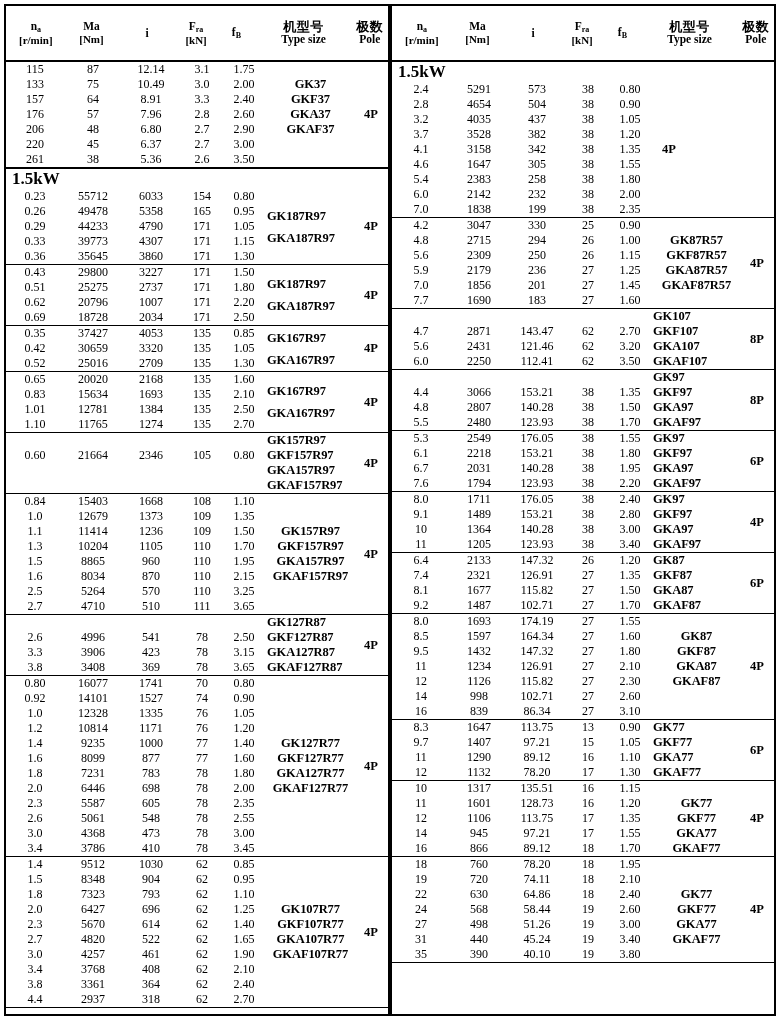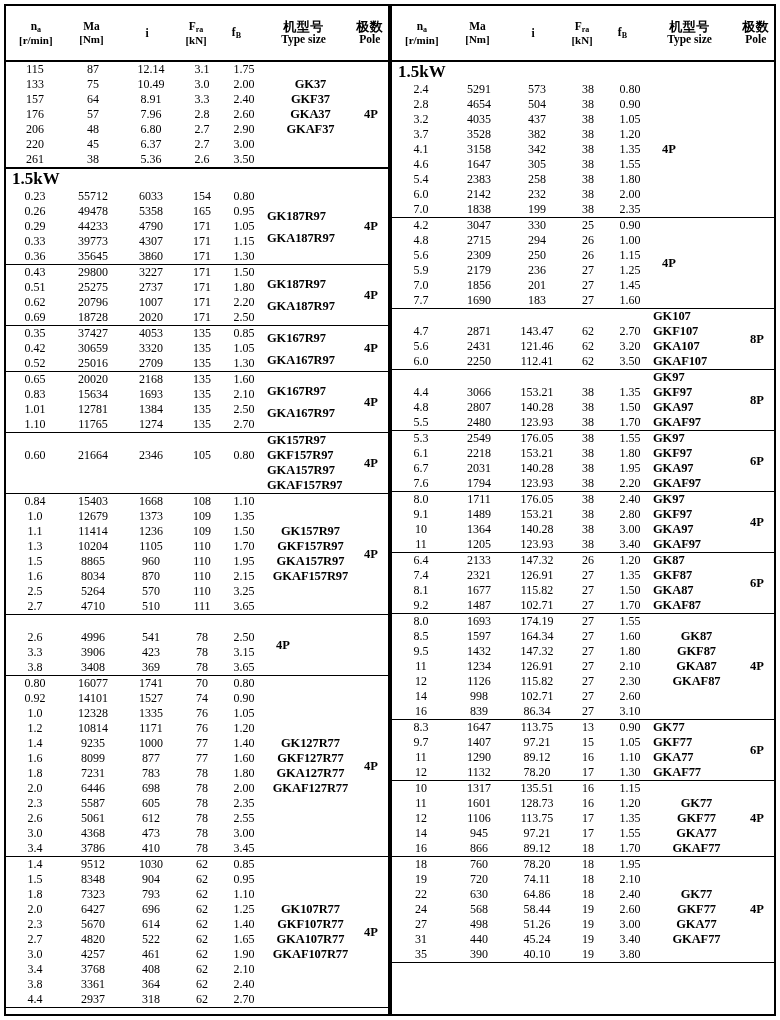--- a/index.html
+++ b/index.html
@@ -260,21 +260,21 @@
             <div class="row">
               <div class="cell c-na">0.62</div>
               <div class="cell c-ma">20796</div>
               <div class="cell c-i">1007</div>
               <div class="cell c-fra">171</div>
               <div class="cell c-fb">2.20</div>
             </div>
             <div class="row">
               <div class="cell c-na">0.69</div>
               <div class="cell c-ma">18728</div>
-              <div class="cell c-i">2020</div>
+              <div class="cell c-i">2034</div>
               <div class="cell c-fra">171</div>
               <div class="cell c-fb">2.50</div>
             </div>
           </div>
           <div class="types">
             <div class="tname" style="line-height: 22px;">GK187R97</div>
             <div class="tname" style="line-height: 22px;">GKA187R97</div>
           </div>
           <div class="pole">4P</div>
         </div>
@@ -475,20 +475,26 @@
               <div class="cell c-fb">3.15</div>
             </div>
             <div class="row">
               <div class="cell c-na">3.8</div>
               <div class="cell c-ma">3408</div>
               <div class="cell c-i">369</div>
               <div class="cell c-fra">78</div>
               <div class="cell c-fb">3.65</div>
             </div>
           </div>
+          <div class="types">
+            <div class="tname">GK127R87</div>
+            <div class="tname">GKF127R87</div>
+            <div class="tname">GKA127R87</div>
+            <div class="tname">GKAF127R87</div>
+          </div>
           <div class="pole">4P</div>
         </div>
         <div class="grp">
           <div class="nums">
             <div class="row">
               <div class="cell c-na">0.80</div>
               <div class="cell c-ma">16077</div>
               <div class="cell c-i">1741</div>
               <div class="cell c-fra">70</div>
               <div class="cell c-fb">0.80</div>
@@ -545,21 +551,21 @@
             <div class="row">
               <div class="cell c-na">2.3</div>
               <div class="cell c-ma">5587</div>
               <div class="cell c-i">605</div>
               <div class="cell c-fra">78</div>
               <div class="cell c-fb">2.35</div>
             </div>
             <div class="row">
               <div class="cell c-na">2.6</div>
               <div class="cell c-ma">5061</div>
-              <div class="cell c-i">612</div>
+              <div class="cell c-i">548</div>
               <div class="cell c-fra">78</div>
               <div class="cell c-fb">2.55</div>
             </div>
             <div class="row">
               <div class="cell c-na">3.0</div>
               <div class="cell c-ma">4368</div>
               <div class="cell c-i">473</div>
               <div class="cell c-fra">78</div>
               <div class="cell c-fb">3.00</div>
             </div>
@@ -800,20 +806,26 @@
               <div class="cell c-fb">1.45</div>
             </div>
             <div class="row">
               <div class="cell c-na">7.7</div>
               <div class="cell c-ma">1690</div>
               <div class="cell c-i">183</div>
               <div class="cell c-fra">27</div>
               <div class="cell c-fb">1.60</div>
             </div>
           </div>
+          <div class="types pad-top" style="padding-top: 15px;">
+            <div class="tname">GK87R57</div>
+            <div class="tname">GKF87R57</div>
+            <div class="tname">GKA87R57</div>
+            <div class="tname">GKAF87R57</div>
+          </div>
           <div class="pole">4P</div>
         </div>
         <div class="grp">
           <div class="nums">
             <div class="row">
               <div class="cell c-na"></div>
               <div class="cell c-ma"></div>
               <div class="cell c-i"></div>
               <div class="cell c-fra"></div>
               <div class="cell c-fb"></div>

